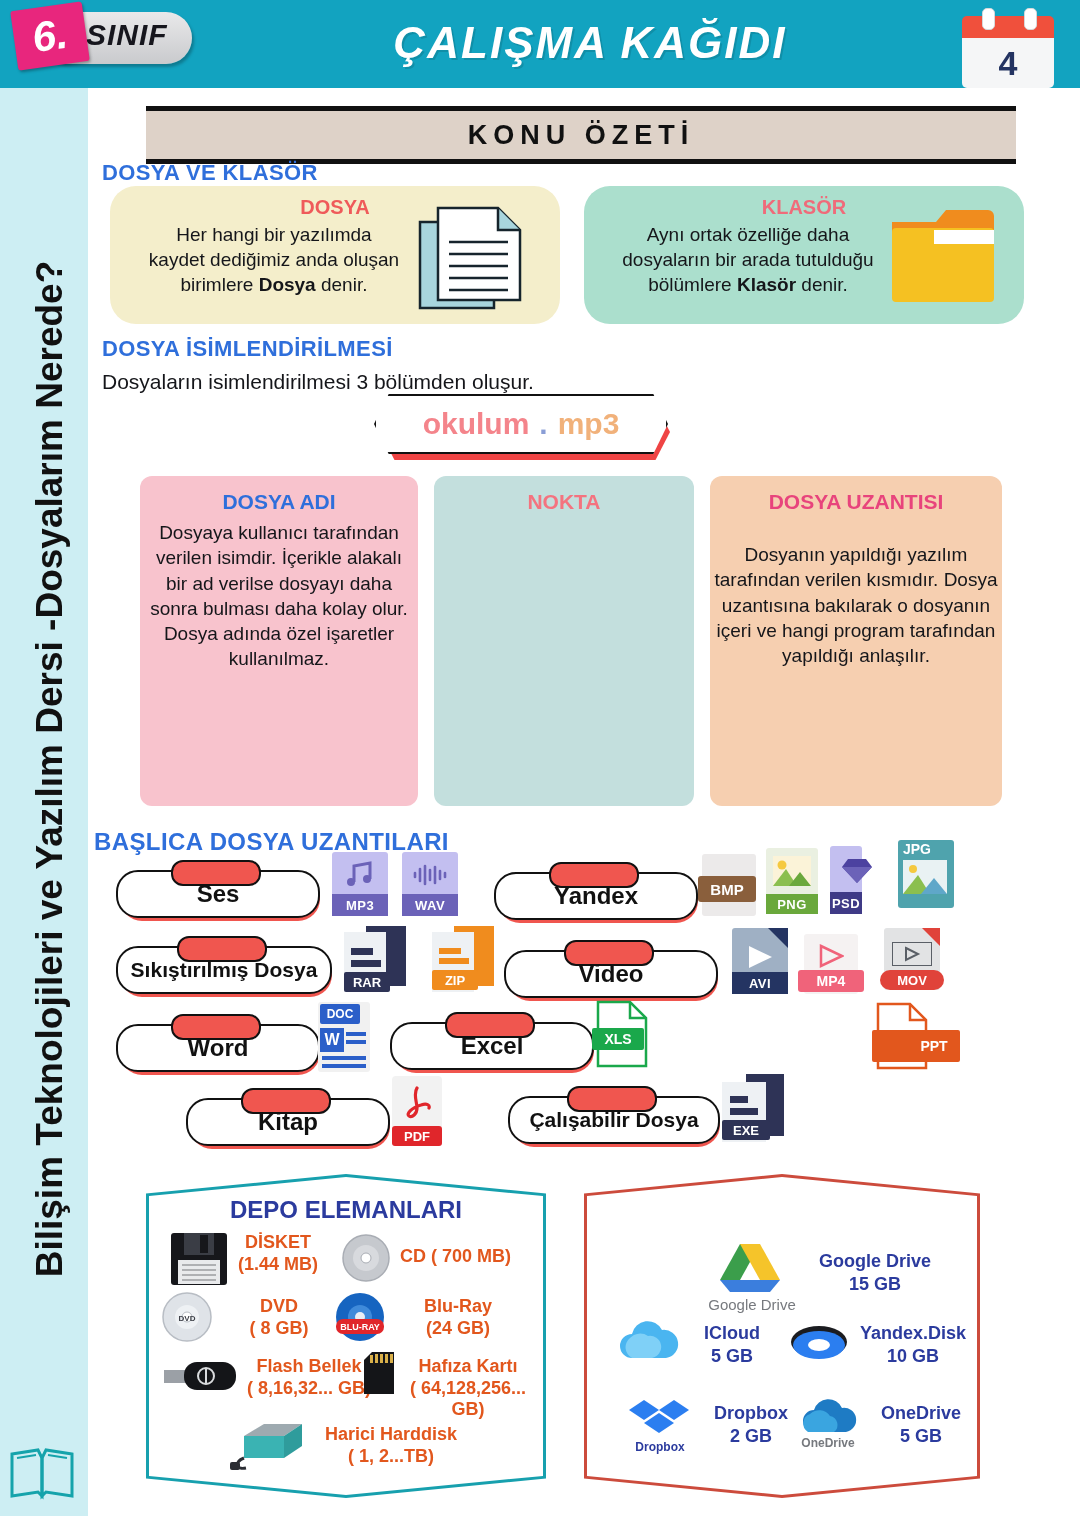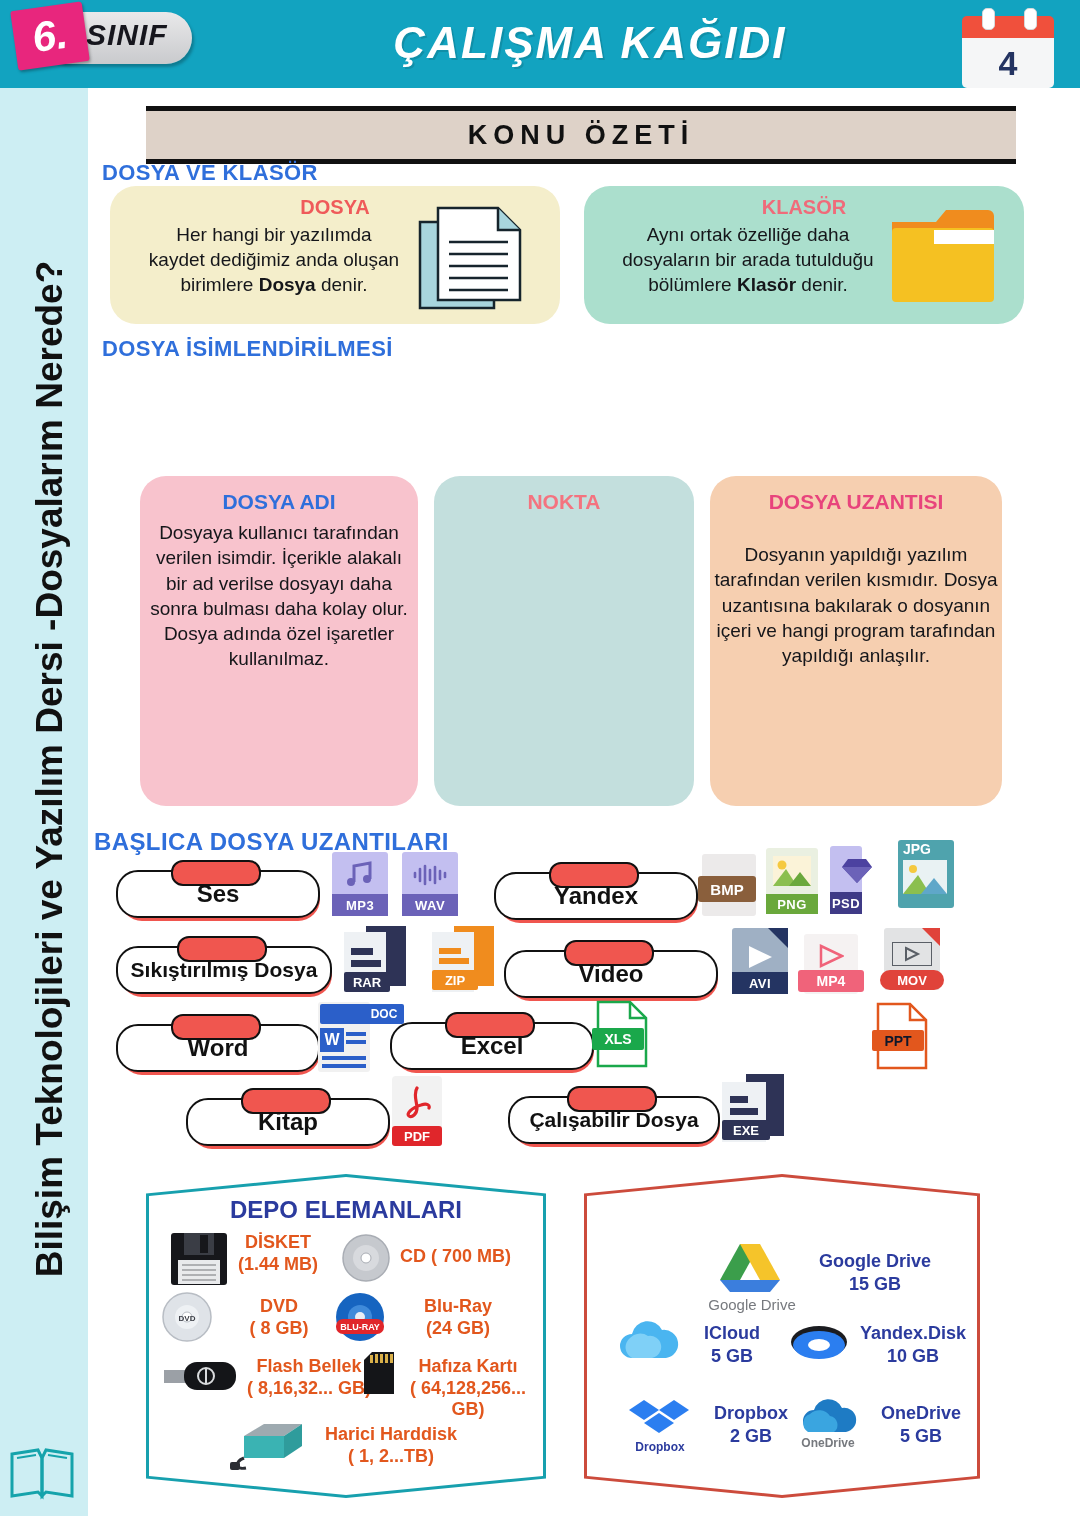--- a/index.html
+++ b/index.html
@@ -115,21 +115,21 @@
   .hexwrap{position:absolute;left:286px;top:306px;width:290px;height:62px;}
   .hexshadow{position:absolute;left:6px;top:10px;width:290px;height:56px;background:#ef4444;
              clip-path:polygon(5% 0,95% 0,100% 50%,95% 100%,5% 100%,0 50%);}
   .hexmain{position:absolute;left:0;top:0;width:290px;height:56px;background:#fff;border:2.5px solid #111;
            clip-path:polygon(5% 0,95% 0,100% 50%,95% 100%,5% 100%,0 50%);
            display:flex;align-items:center;justify-content:center;gap:10px;
            font-size:30px;font-weight:bold;}
   .fn-name{color:#f4848b;} .fn-dot{color:#8a9ed6;} .fn-ext{color:#f1b17a;}
 
   
-  .exp{position:absolute;border-radius:26px;box-sizing:border-box;padding:14px 4px;}
+  .exp{position:absolute;border-radius:12px;box-sizing:border-box;padding:14px 4px;}
   .exp .e-title{text-align:center;font-size:21px;font-weight:bold;margin-bottom:6px;}
   .exp .e-body{text-align:center;font-size:19px;line-height:1.33;color:#15161a;}
   .exp-1{left:52px;top:388px;width:278px;height:330px;background:#f8c3cd;}
   .exp-1 .e-title{color:#2f6fdb;}
   .exp-2{left:346px;top:388px;width:260px;height:330px;background:#c3dfdd;}
   .exp-2 .e-title{color:#f4737f;}
   .exp-2 .e-body{margin-top:88px;}
   .exp-3{left:622px;top:388px;width:292px;height:330px;background:#f6cfb0;}
   .exp-3 .e-title{color:#e8447c;}
   .exp-3 .e-body{margin-top:28px;}
@@ -235,21 +235,30 @@
     <div class="folder-icon">
       <svg width="110" height="100" viewBox="0 0 110 100">
         <path d="M2 16 H46 L56 4 H98 A6 6 0 0 1 104 10 V26 H2 Z" fill="#f08c1e"></path>
         <rect x="2" y="22" width="102" height="74" rx="4" fill="#f5c122"></rect>
         <rect x="44" y="24" width="60" height="14" fill="#ffffff"></rect>
       </svg>
     </div>
   </div>
 
   <div class="sec-head" style="left:14px;top:248px;">DOSYA İSİMLENDİRİLMESİ</div>
-
+  <div class="intro-line">Dosyaların isimlendirilmesi 3 bölümden oluşur.</div>
+
+  <div class="hexwrap">
+    <div class="hexshadow"></div>
+    <div class="hexmain">
+      <span class="fn-name">okulum</span>
+      <span class="fn-dot">.</span>
+      <span class="fn-ext">mp3</span>
+    </div>
+  </div>
 
   <div class="exp exp-1">
     <div class="e-title">DOSYA ADI</div>
     <div class="e-body">Dosyaya kullanıcı tarafından verilen isimdir. İçerikle alakalı bir ad verilse dosyayı daha sonra bulması daha kolay olur. Dosya adında özel işaretler kullanılmaz.</div>
   </div>
   <div class="exp exp-2">
     <div class="e-title">NOKTA</div>
   </div>
   <div class="exp exp-3">
     <div class="e-title">DOSYA UZANTISI</div>
@@ -382,21 +391,21 @@
   </div>
 
   <div class="pill" style="left:28px;top:936px;width:200px;">
     <div class="pill-shadow"></div>
     <div class="pill-main">Word</div>
     <div class="pill-tab"></div>
   </div>
   <div class="fileicon" style="left:230px;top:914px;width:52px;height:70px;">
     <div class="fi-sheet" style="background:#f1f1f1;"></div>
     <div style="position:absolute;left:2px;top:2px;width:40px;height:20px;background:#2b5fc9;border-radius:2px;
-                display:flex;align-items:center;justify-content:center;color:#fff;font-size:12px;font-weight:bold;padding-left:44px;">DOC</div>
+                display:flex;align-items:center;justify-content:center;color:#fff;font-size:12px;font-weight:bold;">DOC</div>
     <div style="position:absolute;left:2px;top:26px;width:24px;height:24px;background:#2b5fc9;
                 display:flex;align-items:center;justify-content:center;color:#fff;font-size:16px;font-weight:bold;">W</div>
     <div style="position:absolute;left:28px;top:30px;width:20px;height:4px;background:#2b5fc9;"></div>
     <div style="position:absolute;left:28px;top:38px;width:20px;height:4px;background:#2b5fc9;"></div>
     <div style="position:absolute;left:4px;top:54px;width:44px;height:4px;background:#2b5fc9;"></div>
     <div style="position:absolute;left:4px;top:62px;width:44px;height:4px;background:#2b5fc9;"></div>
   </div>
 
   <div class="pill" style="left:302px;top:934px;width:200px;">
     <div class="pill-shadow"></div>
@@ -410,22 +419,22 @@
     </svg>
     <div style="position:absolute;left:-4px;top:28px;width:52px;height:22px;background:#1aa84b;border-radius:2px;
                 display:flex;align-items:center;justify-content:center;color:#fff;font-size:14px;font-weight:bold;">XLS</div>
   </div>
 
   <div class="fileicon" style="left:788px;top:914px;width:52px;height:68px;">
     <svg width="52" height="68" viewBox="0 0 52 68">
       <path d="M2 2 H34 L50 18 V66 H2 Z" fill="#ffffff" stroke="#e2571d" stroke-width="2.5"></path>
       <path d="M34 2 V18 H50" fill="none" stroke="#e2571d" stroke-width="2.5"></path>
     </svg>
-    <div style="position:absolute;left:-4px;top:28px;width:52px;height:21px;background:#e2571d;border-radius:2px;
-                display:flex;align-items:center;justify-content:center;color:#0f172a;font-size:14px;font-weight:bold;">PPT</div>
+    <div style="position:absolute;left:-4px;top:28px;width:52px;height:32px;background:#e2571d;border-radius:2px;
+                display:flex;align-items:center;justify-content:center;color:#ffffff;font-size:14px;font-weight:bold;padding-left:36px;">PPT</div>
   </div>
 
   <div class="pill" style="left:98px;top:1010px;width:200px;">
     <div class="pill-shadow"></div>
     <div class="pill-main">Kitap</div>
     <div class="pill-tab"></div>
   </div>
   <div class="fileicon" style="left:304px;top:988px;width:50px;height:70px;">
     <div class="fi-sheet" style="background:#f2f2f2;border-radius:4px;"></div>
     <svg style="position:absolute;left:11px;top:10px;" width="28" height="34" viewBox="0 0 28 34">

